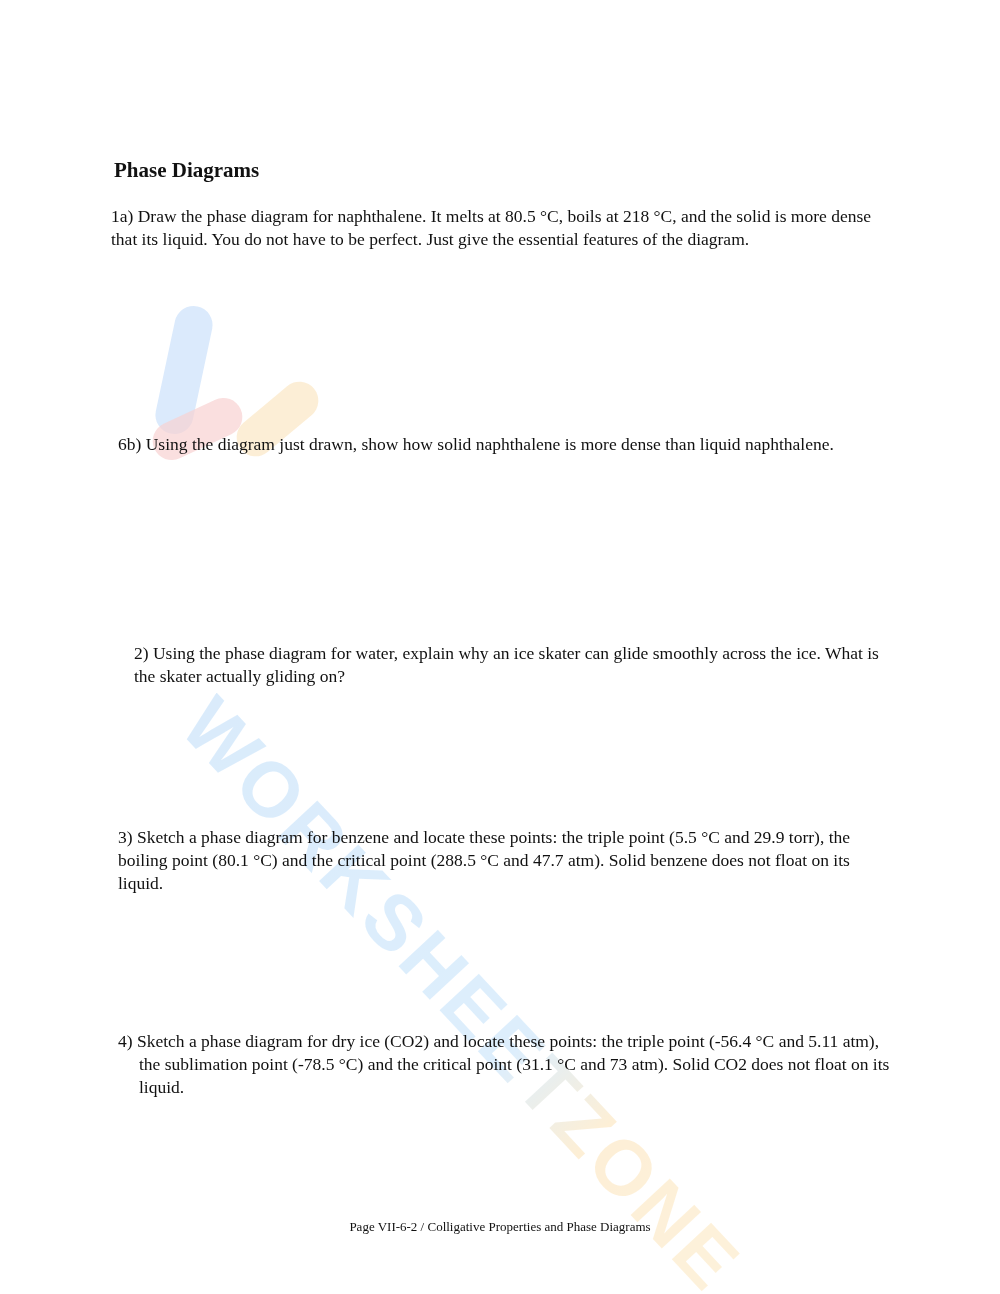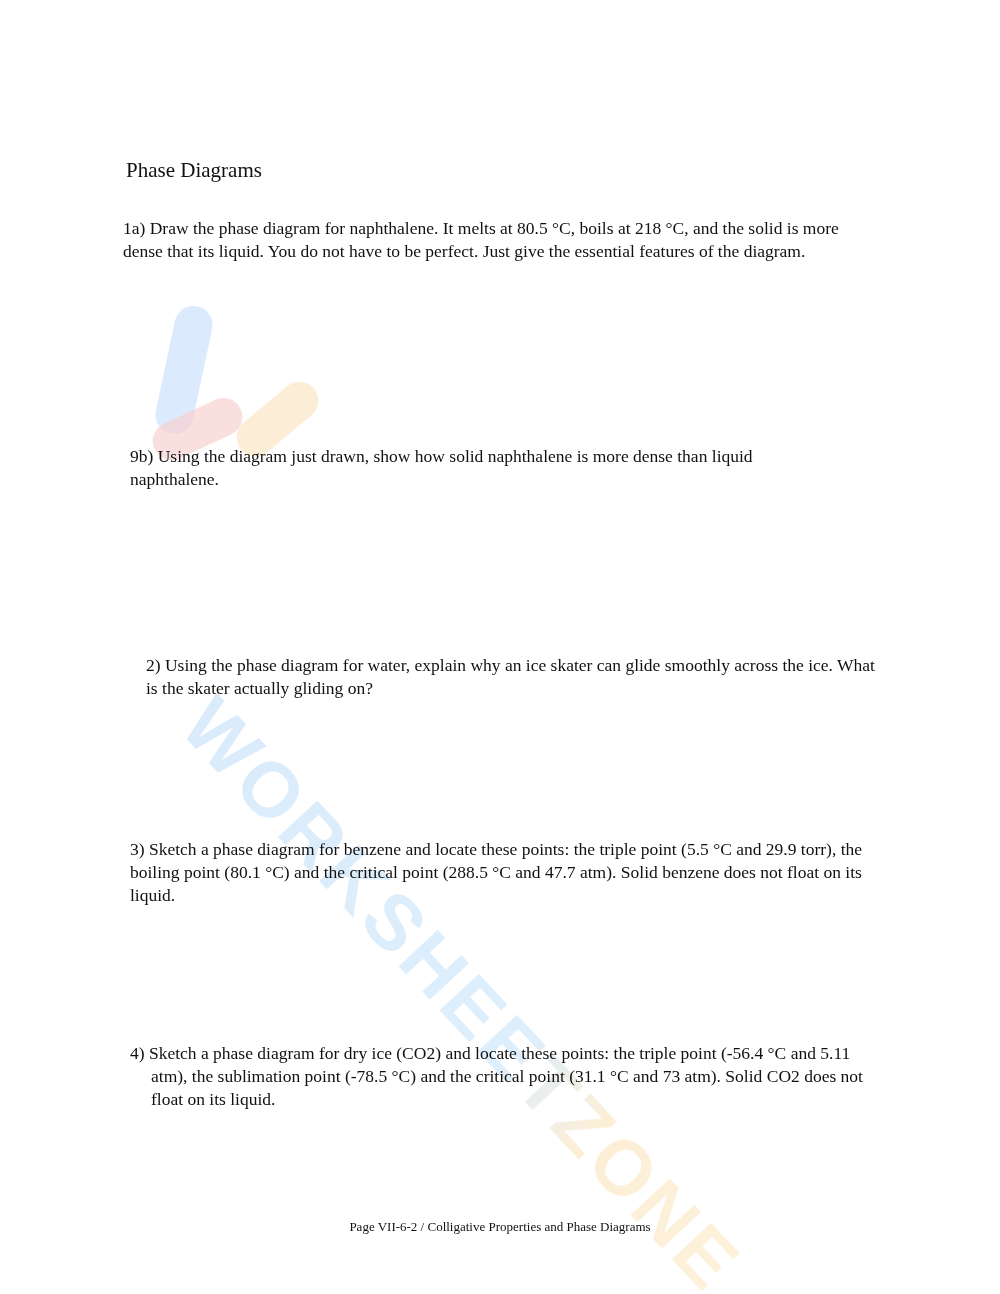--- a/index.html
+++ b/index.html
@@ -11,23 +11,23 @@
     .wm-bar1 { left: 165px; top: 305px; width: 38px; height: 130px; background: #cfe3fb; border-radius: 20px; transform: rotate(12deg); opacity: 0.75; }
     .wm-bar2 { left: 150px; top: 410px; width: 95px; height: 38px; background: #f8d2d2; border-radius: 20px; transform: rotate(-25deg); opacity: 0.7; }
     .wm-bar3 { left: 230px; top: 400px; width: 95px; height: 38px; background: #fbe7c4; border-radius: 20px; transform: rotate(-40deg); opacity: 0.7; }
     .wm-text {
       left: 230px; top: 680px; font-family: "Liberation Sans", sans-serif; font-weight: bold;
       font-size: 78px; letter-spacing: 4px; transform: rotate(47deg); transform-origin: left top;
       white-space: nowrap; opacity: 0.22;
       background: linear-gradient(90deg, #5aa8f0 0%, #6ab7f5 60%, #f7b84a 75%, #f9c45e 100%);
       -webkit-background-clip: text; background-clip: text; color: transparent;
     }
-    .title { position: absolute; left: 126px; top: 158px; font-size: 21px; font-weight: normal; }
+    .title { position: absolute; left: 114px; top: 158px; font-size: 21px; font-weight: bold; }
     .q { position: absolute; font-size: 17.5px; line-height: 23px; }
-    .q p { margin: 12px; font-family: Liberation Serif, serif; }
+    .q p { margin: 0; font-family: Liberation Serif, serif; }
     .q1a { left: 111px; top: 205px; width: 760px; }
     .q1b { left: 118px; top: 433px; width: 720px; }
     .q2 { left: 134px; top: 642px; width: 760px; }
     .q3 { left: 118px; top: 826px; width: 760px; }
     .q4 { left: 118px; top: 1030px; width: 780px; }
     .q4 .hang { padding-left: 21px; text-indent: -21px; }
     .footer { position: absolute; left: 0; right: 0; top: 1219px; text-align: center; font-size: 13px; }
   </style>
 </head>
 <body>
@@ -37,21 +37,21 @@
 <div class="wm wm-bar3"></div>
 <div class="wm wm-text">WORKSHEETZONE</div>
 
 <div class="title">Phase Diagrams</div>
 
 <div class="q q1a">
   <p>1a) Draw the phase diagram for naphthalene.  It melts at 80.5 °C, boils at 218 °C, and the solid is more dense that its liquid. You do not have to be perfect. Just give the essential features of the diagram.</p>
 </div>
 
 <div class="q q1b">
-  <p>9b) Using the diagram just drawn, show how solid naphthalene is more dense than liquid naphthalene.</p>
+  <p>6b) Using the diagram just drawn, show how solid naphthalene is more dense than liquid naphthalene.</p>
 </div>
 
 <div class="q q2">
   <p>2) Using the phase diagram for water, explain why an ice skater can glide smoothly across the ice.  What is the skater actually gliding on?</p>
 </div>
 
 <div class="q q3">
   <p>3) Sketch a phase diagram for benzene and locate these points: the triple point (5.5 °C and 29.9 torr), the boiling point (80.1 °C) and the critical point (288.5 °C and 47.7 atm).  Solid benzene does not float on its liquid.</p>
 </div>
 

